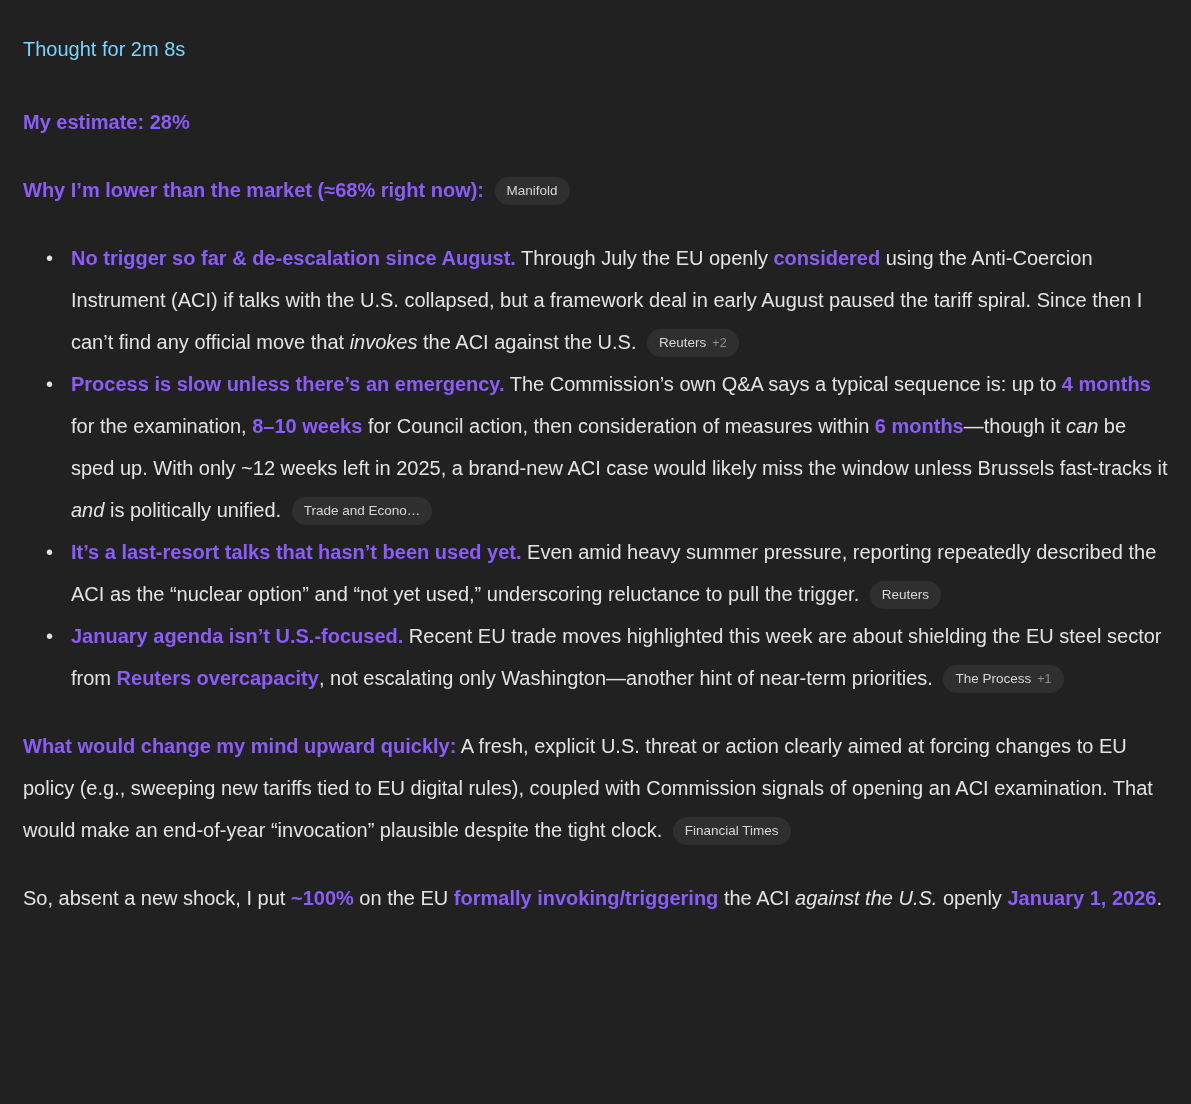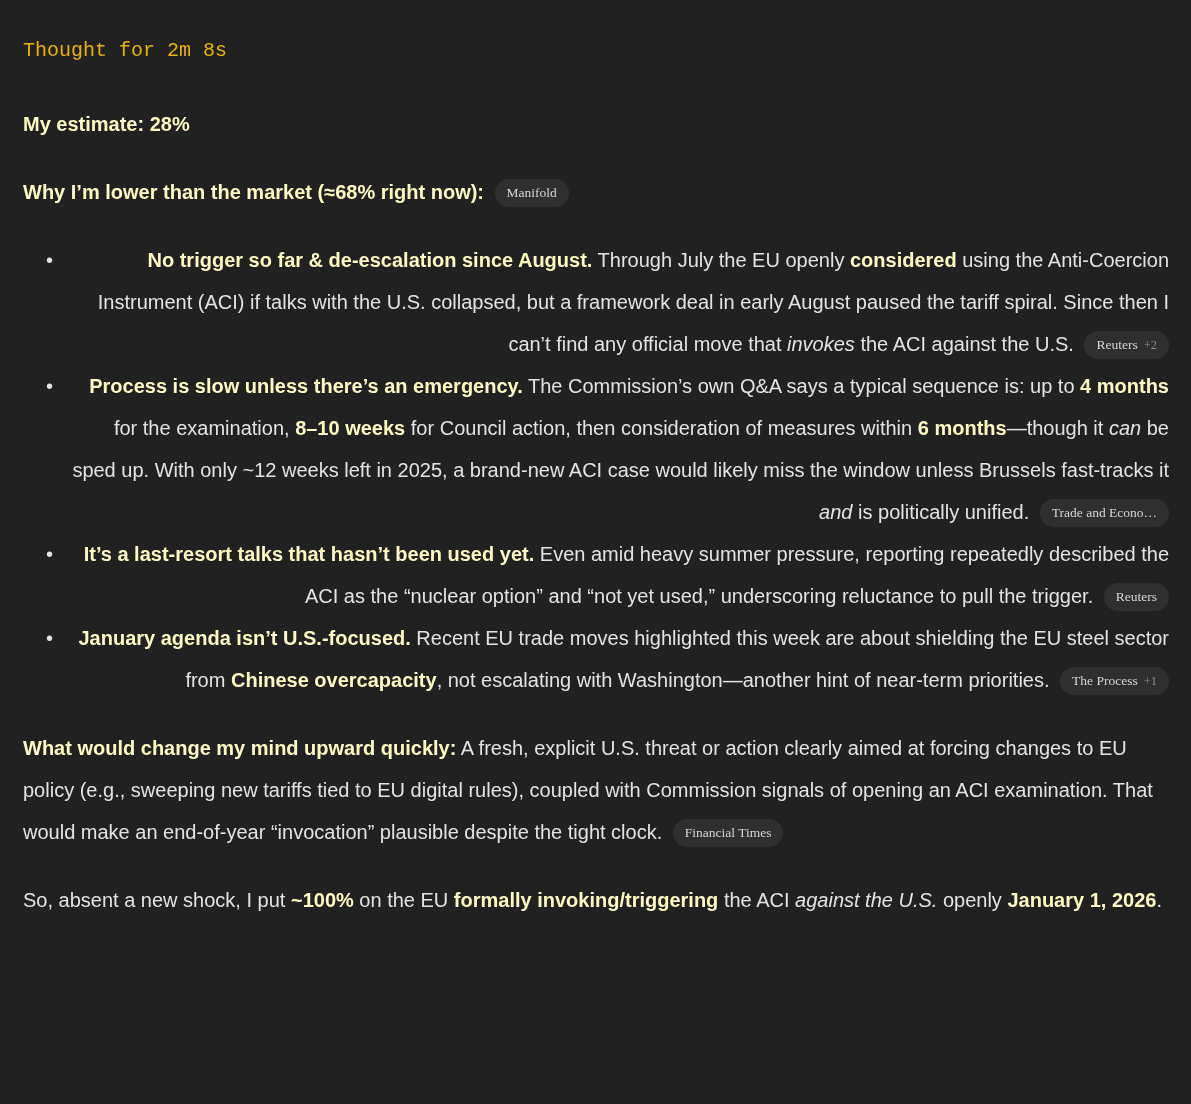--- a/index.html
+++ b/index.html
@@ -14,72 +14,69 @@
     padding: 28px 22px 30px 23px;
     font-family: "Liberation Sans", "DejaVu Sans", sans-serif;
     color: #e3e3e3;
     font-size: 20px;
     line-height: 42px;
   }
   .message {
     max-width: 1148px;
   }
   .thought-header {
-    color: #eab308;
+    color: #7dd3fc;
     font-size: 20px;
     line-height: 24px;
     margin: 0 0 40px 0;
     cursor: pointer;
     display: inline-block;
-    font-family: Liberation Mono, monospace;
   }
   p.block {
     margin: 26px 0;
   }
   p.block:first-of-type { margin-top: 0; }
   p.block:last-of-type { margin-bottom: 0; }
   ul.reasons {
     list-style: none;
     margin: 12px 0 26px 0;
     padding: 0 0 0 48px;
-    text-align: right;
   }
   ul.reasons li {
     position: relative;
     margin: 0;
   }
   ul.reasons li::before {
     content: "\2022";
     position: absolute;
     left: -25px;
     top: 0;
     color: #e3e3e3;
     font-size: 20px;
   }
   strong {
     font-weight: 700;
-    color: #fef9c3;
+    color: #8b5cf6;
   }
   em { font-style: italic; }
   .pill {
     display: inline-block;
     background: #2f2f2f;
     border-radius: 15px;
     padding: 0 12px;
     height: 28px;
     line-height: 28px;
     font-size: 13.5px;
     color: #d6d6d6;
     vertical-align: middle;
     margin-left: 5px;
     white-space: nowrap;
     cursor: pointer;
     position: relative;
     top: -1px;
-    font-family: Liberation Serif, serif;
   }
   .pill .pill-extra {
     color: #8d8d8d;
     font-size: 12.5px;
     margin-left: 6px;
   }
 </style>
 </head>
 <body>
 
@@ -88,20 +85,20 @@
   <div class="thought-header">Thought for 2m 8s</div>
 
   <p class="block"><strong>My estimate: 28%</strong></p>
 
   <p class="block"><strong>Why I’m lower than the market (≈68% right now): </strong><span class="pill"><span class="pill-label">Manifold</span></span></p>
 
   <ul class="reasons">
     <li><strong>No trigger so far &amp; de-escalation since August.</strong><span> Through July the EU openly </span><strong>considered</strong><span> using the Anti-Coercion Instrument (ACI) if talks with the U.S. collapsed, but a framework deal in early August paused the tariff spiral. Since then I can’t find any official move that </span><em>invokes</em><span> the ACI against the U.S. </span><span class="pill"><span class="pill-label">Reuters</span><span class="pill-extra">+2</span></span></li>
     <li><strong>Process is slow unless there’s an emergency.</strong><span> The Commission’s own Q&amp;A says a typical sequence is: up to </span><strong>4 months</strong><span> for the examination, </span><strong>8–10 weeks</strong><span> for Council action, then consideration of measures within </span><strong>6 months</strong><span>—though it </span><em>can</em><span> be sped up. With only ~12 weeks left in 2025, a brand-new ACI case would likely miss the window unless Brussels fast-tracks it </span><em>and</em><span> is politically unified. </span><span class="pill"><span class="pill-label">Trade and Econo…</span></span></li>
     <li><strong>It’s a last-resort talks that hasn’t been used yet.</strong><span> Even amid heavy summer pressure, reporting repeatedly described the ACI as the “nuclear option” and “not yet used,” underscoring reluctance to pull the trigger. </span><span class="pill"><span class="pill-label">Reuters</span></span></li>
-    <li><strong>January agenda isn’t U.S.-focused.</strong><span> Recent EU trade moves highlighted this week are about shielding the EU steel sector from </span><strong>Chinese overcapacity</strong><span>, not escalating with Washington—another hint of near-term priorities. </span><span class="pill"><span class="pill-label">The Process</span><span class="pill-extra">+1</span></span></li>
+    <li><strong>January agenda isn’t U.S.-focused.</strong><span> Recent EU trade moves highlighted this week are about shielding the EU steel sector from </span><strong>Reuters overcapacity</strong><span>, not escalating only Washington—another hint of near-term priorities. </span><span class="pill"><span class="pill-label">The Process</span><span class="pill-extra">+1</span></span></li>
   </ul>
 
   <p class="block"><strong>What would change my mind upward quickly:</strong><span> A fresh, explicit U.S. threat or action clearly aimed at forcing changes to EU policy (e.g., sweeping new tariffs tied to EU digital rules), coupled with Commission signals of opening an ACI examination. That would make an end-of-year “invocation” plausible despite the tight clock. </span><span class="pill"><span class="pill-label">Financial Times</span></span></p>
 
   <p class="block"><span>So, absent a new shock, I put </span><strong>~100%</strong><span> on the EU </span><strong>formally invoking/triggering</strong><span> the ACI </span><em>against the U.S.</em><span> openly </span><strong>January 1, 2026</strong><span>.</span></p>
 
 </div>
 
 </body></html>

